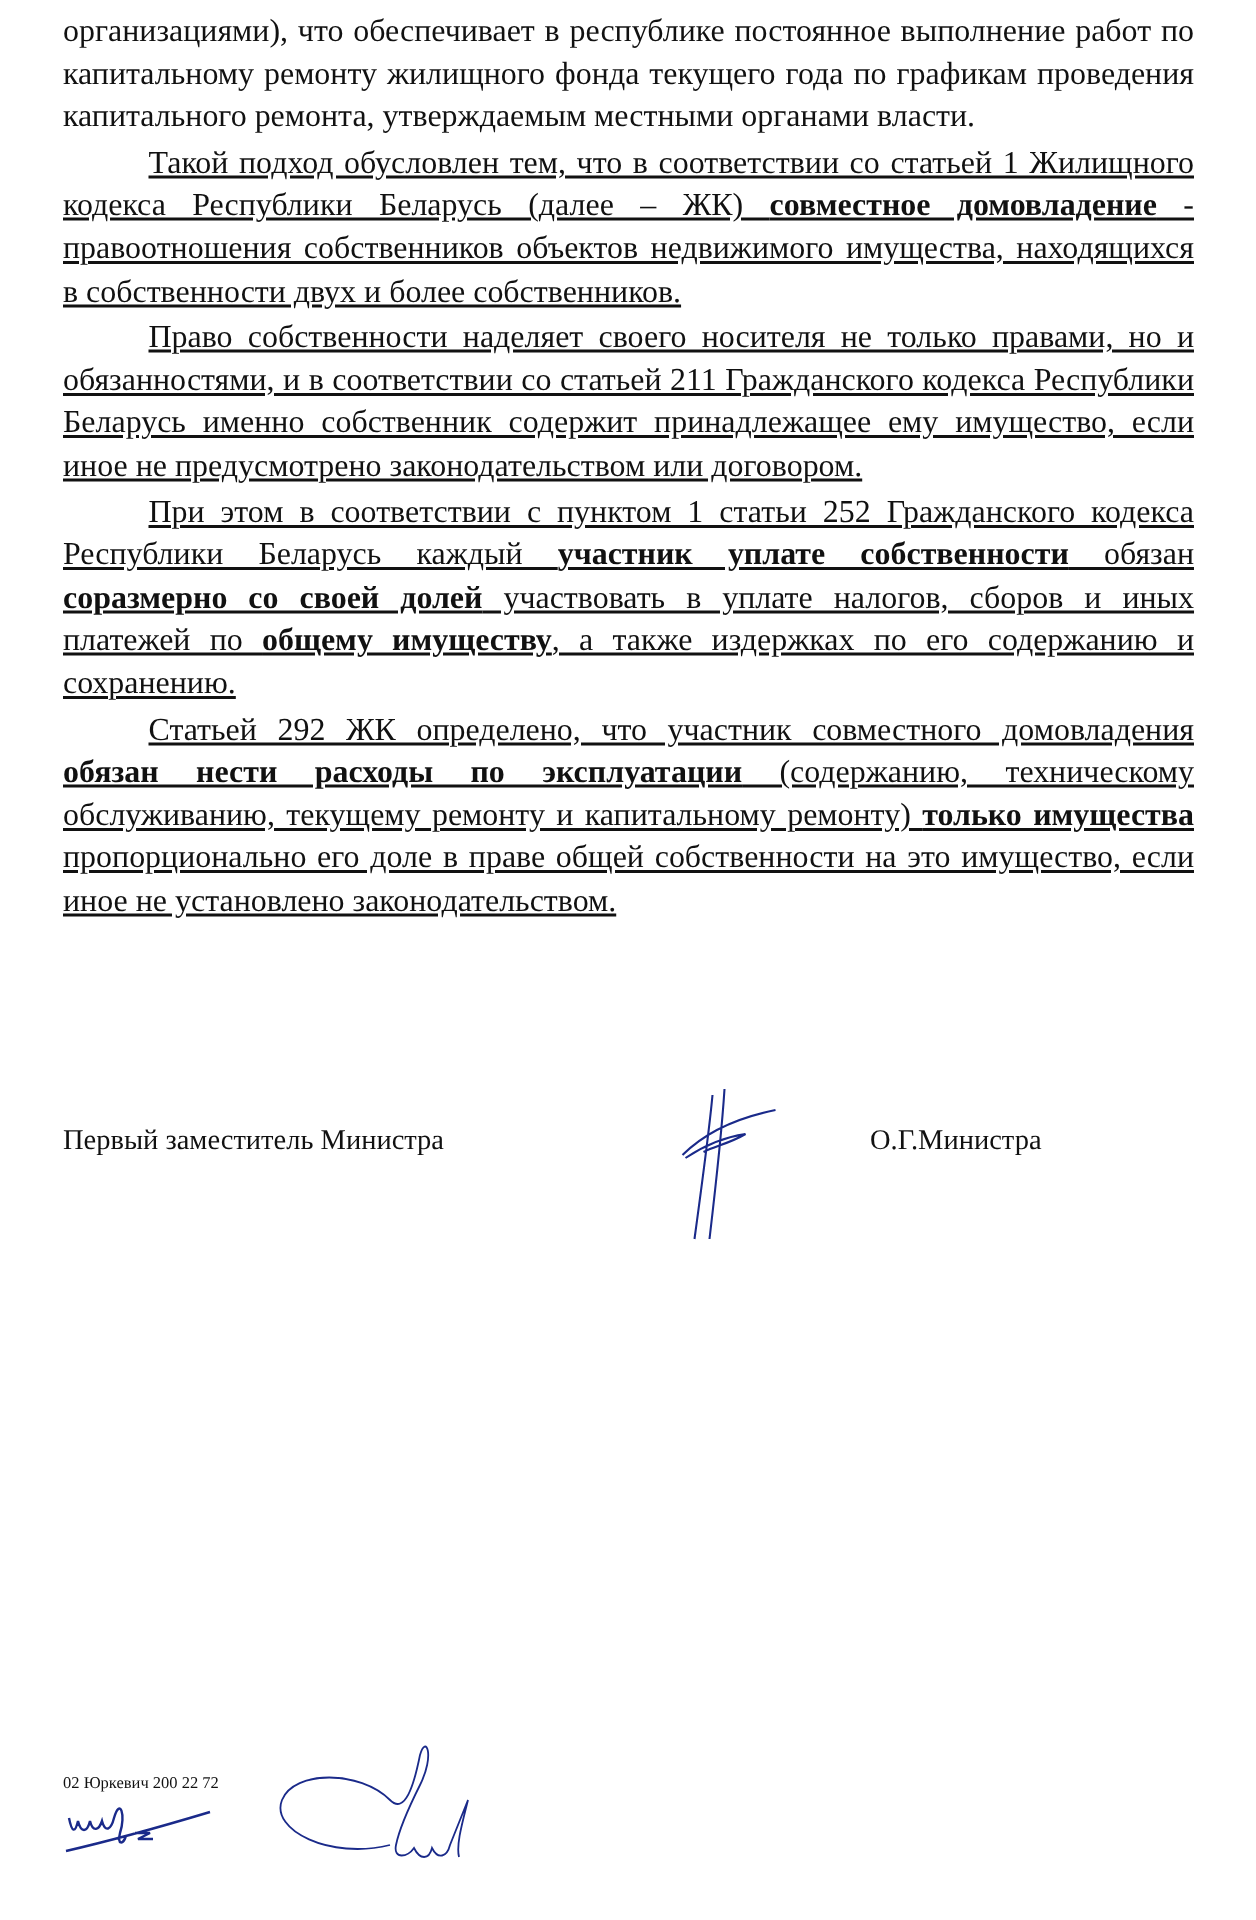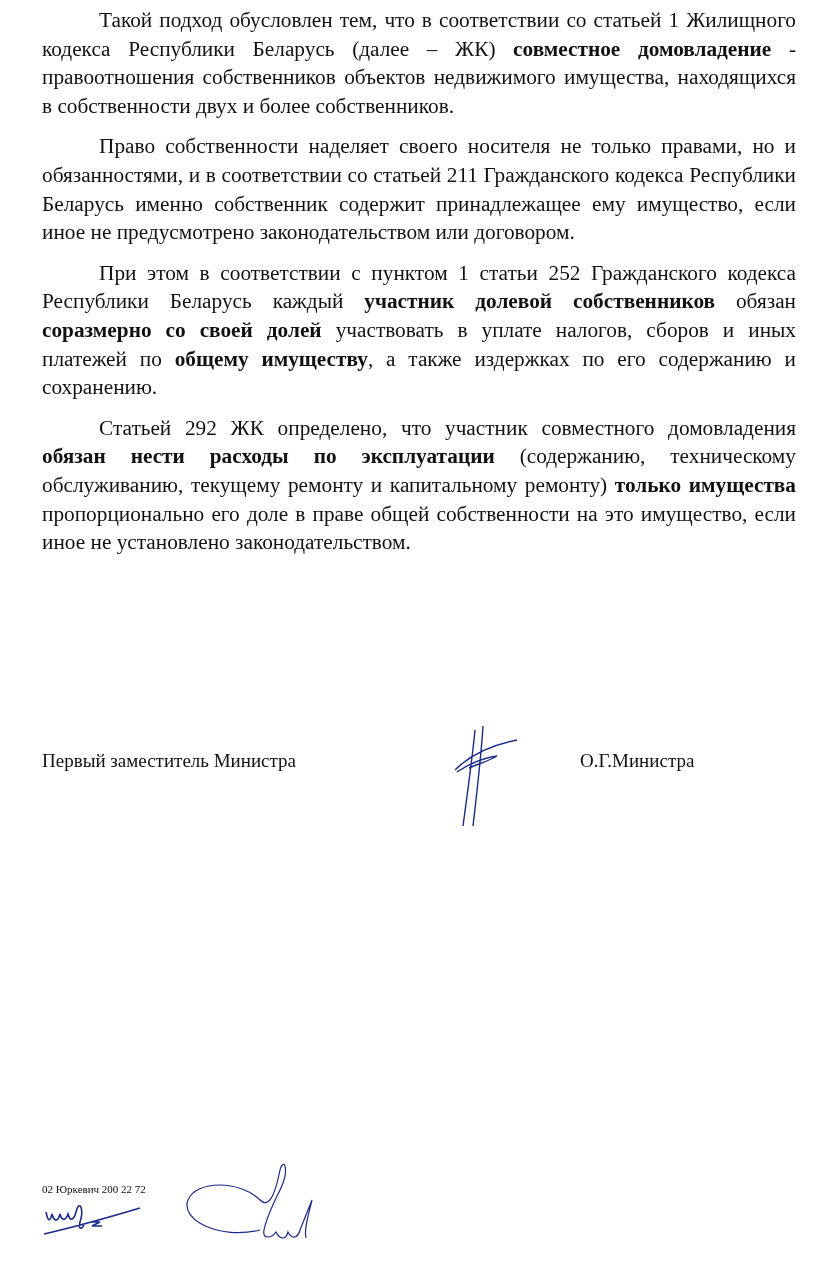--- a/index.html
+++ b/index.html
@@ -4,43 +4,44 @@
 <style>
   html, body { margin: 0; padding: 0; background: #ffffff; }
   body { width: 837px; height: 1280px; position: relative; overflow: hidden; }
   .page {
     position: absolute; left: 42px; top: 6px; width: 754px;
     font-family: "Liberation Serif", serif; font-size: 21.3px; line-height: 28.6px;
     color: #111111; text-align: justify;
   }
   .page p { margin: 0; }
   .page p.indent { text-indent: 57px; }
-  .page p + p { margin-top: 12px; }
+  .page p + p { margin-top: 2px; text-decoration: underline; }
   b { font-weight: bold; }
   .sign-row {
     position: absolute; left: 42px; top: 750px; width: 754px; height: 40px;
     font-family: "Liberation Serif", serif; font-size: 19px; color: #111111;
   }
   .sign-title { position: absolute; left: 0; top: 0; }
   .sign-name { position: absolute; left: 538px; top: 0; }
   .sig-main { position: absolute; left: 447px; top: 722px; }
   .executor {
     position: absolute; left: 42px; top: 1183px;
     font-family: "Liberation Serif", serif; font-size: 11px; color: #111111; text-align: right;
   }
   .sig-exec1 { position: absolute; left: 40px; top: 1200px; }
   .sig-exec2 { position: absolute; left: 180px; top: 1160px; }
 </style>
 </head>
 <body>
 
 <div class="page" id="letter-body">
+    <p><span>организациями), что обеспечивает в республике постоянное выполнение работ по капитальному ремонту жилищного фонда текущего года по графикам проведения капитального ремонта, утверждаемым местными органами власти.</span></p>
     <p class="indent"><span>Такой подход обусловлен тем, что в соответствии со статьей 1 Жилищного кодекса Республики Беларусь (далее – ЖК) </span><b>совместное домовладение</b><span> - правоотношения собственников объектов недвижимого имущества, находящихся в собственности двух и более собственников.</span></p>
     <p class="indent"><span>Право собственности наделяет своего носителя не только правами, но и обязанностями, и в соответствии со статьей 211 Гражданского кодекса Республики Беларусь именно собственник содержит принадлежащее ему имущество, если иное не предусмотрено законодательством или договором.</span></p>
-    <p class="indent"><span>При этом в соответствии с пунктом 1 статьи 252 Гражданского кодекса Республики Беларусь каждый </span><b>участник долевой собственников</b><span> обязан </span><b>соразмерно со своей долей</b><span> участвовать в уплате налогов, сборов и иных платежей по </span><b>общему имуществу</b><span>, а также издержках по его содержанию и сохранению.</span></p>
+    <p class="indent"><span>При этом в соответствии с пунктом 1 статьи 252 Гражданского кодекса Республики Беларусь каждый </span><b>участник уплате собственности</b><span> обязан </span><b>соразмерно со своей долей</b><span> участвовать в уплате налогов, сборов и иных платежей по </span><b>общему имуществу</b><span>, а также издержках по его содержанию и сохранению.</span></p>
     <p class="indent"><span>Статьей 292 ЖК определено, что участник совместного домовладения </span><b>обязан нести расходы по эксплуатации</b><span> (содержанию, техническому обслуживанию, текущему ремонту и капитальному ремонту) </span><b>только имущества</b><span> пропорционально его доле в праве общей собственности на это имущество, если иное не установлено законодательством.</span></p>
   </div>
 
 <div class="sign-row">
   <span class="sign-title">Первый заместитель Министра</span>
   <span class="sign-name">О.Г.Министра</span>
 </div>
 
 <svg class="sig-main" width="80" height="110" viewBox="0 0 80 110">
   <path d="M28 8 C26 30,22 60,16 104 M36 4 C34 36,30 70,26 104 M8 48 C20 36,40 24,70 18 M10 50 C22 42,36 36,50 34 C40 40,30 42,22 46" fill="none" stroke="#1a2a8a" stroke-width="1.4"></path>

